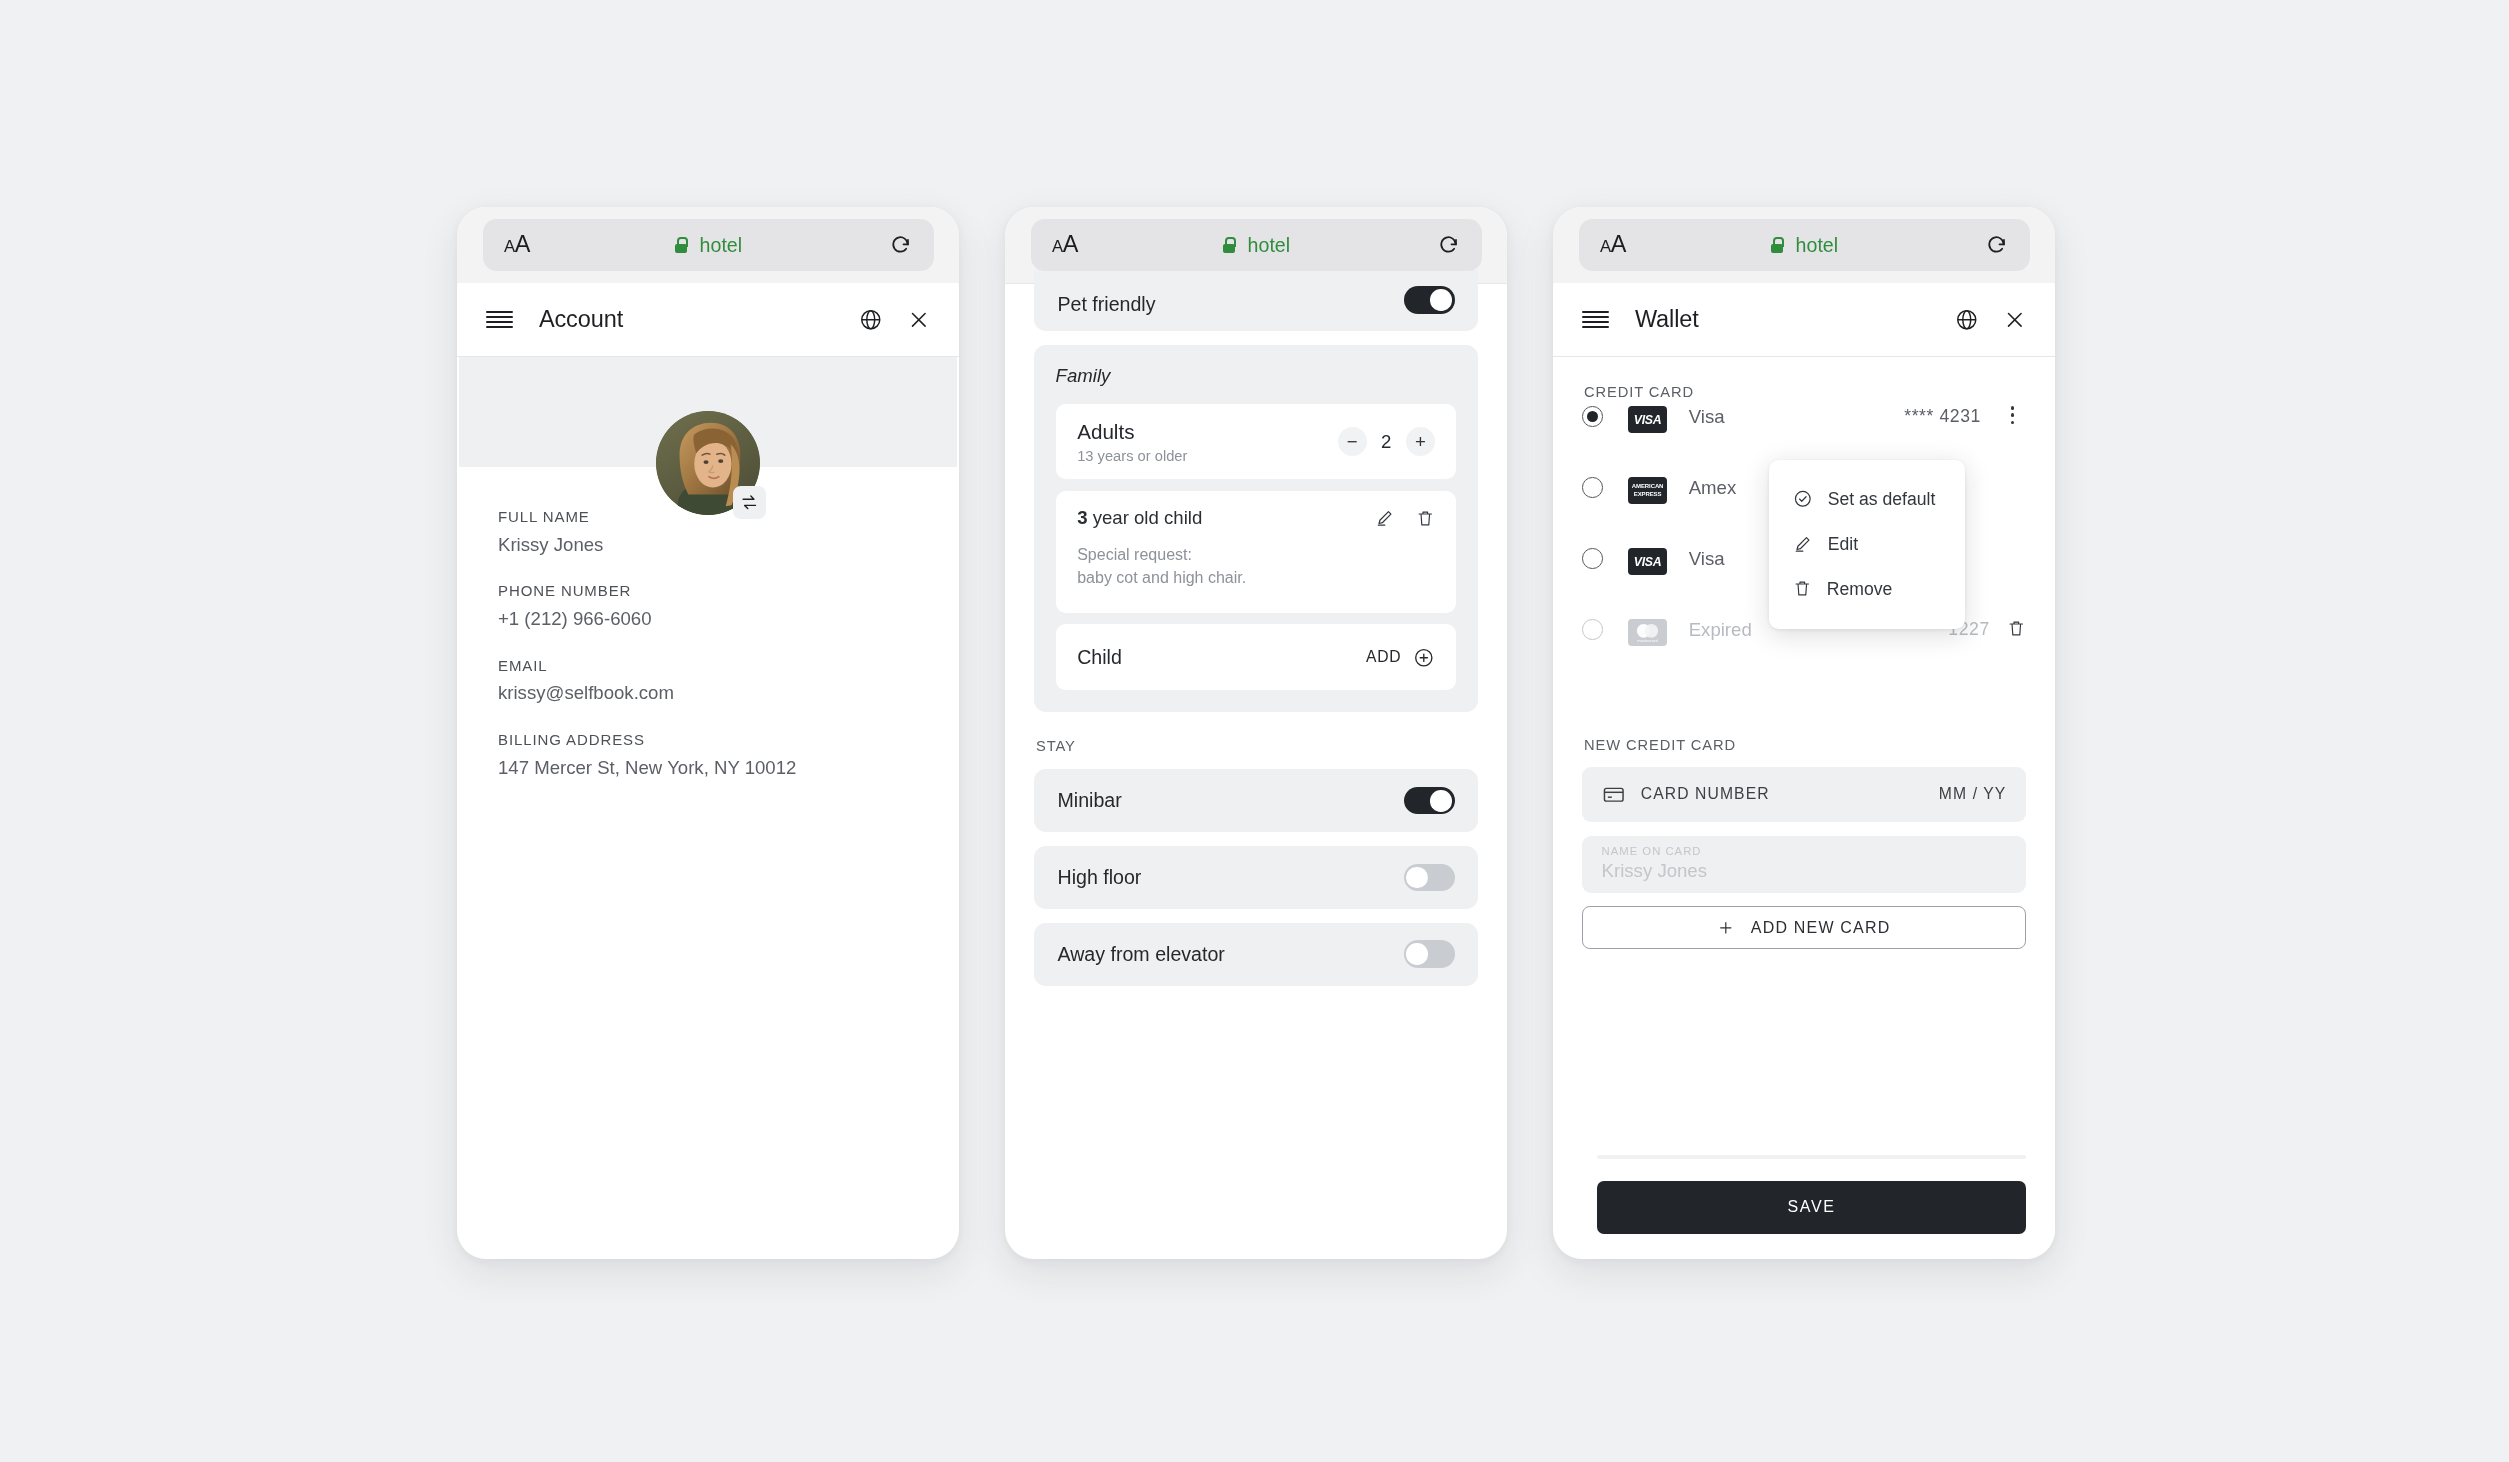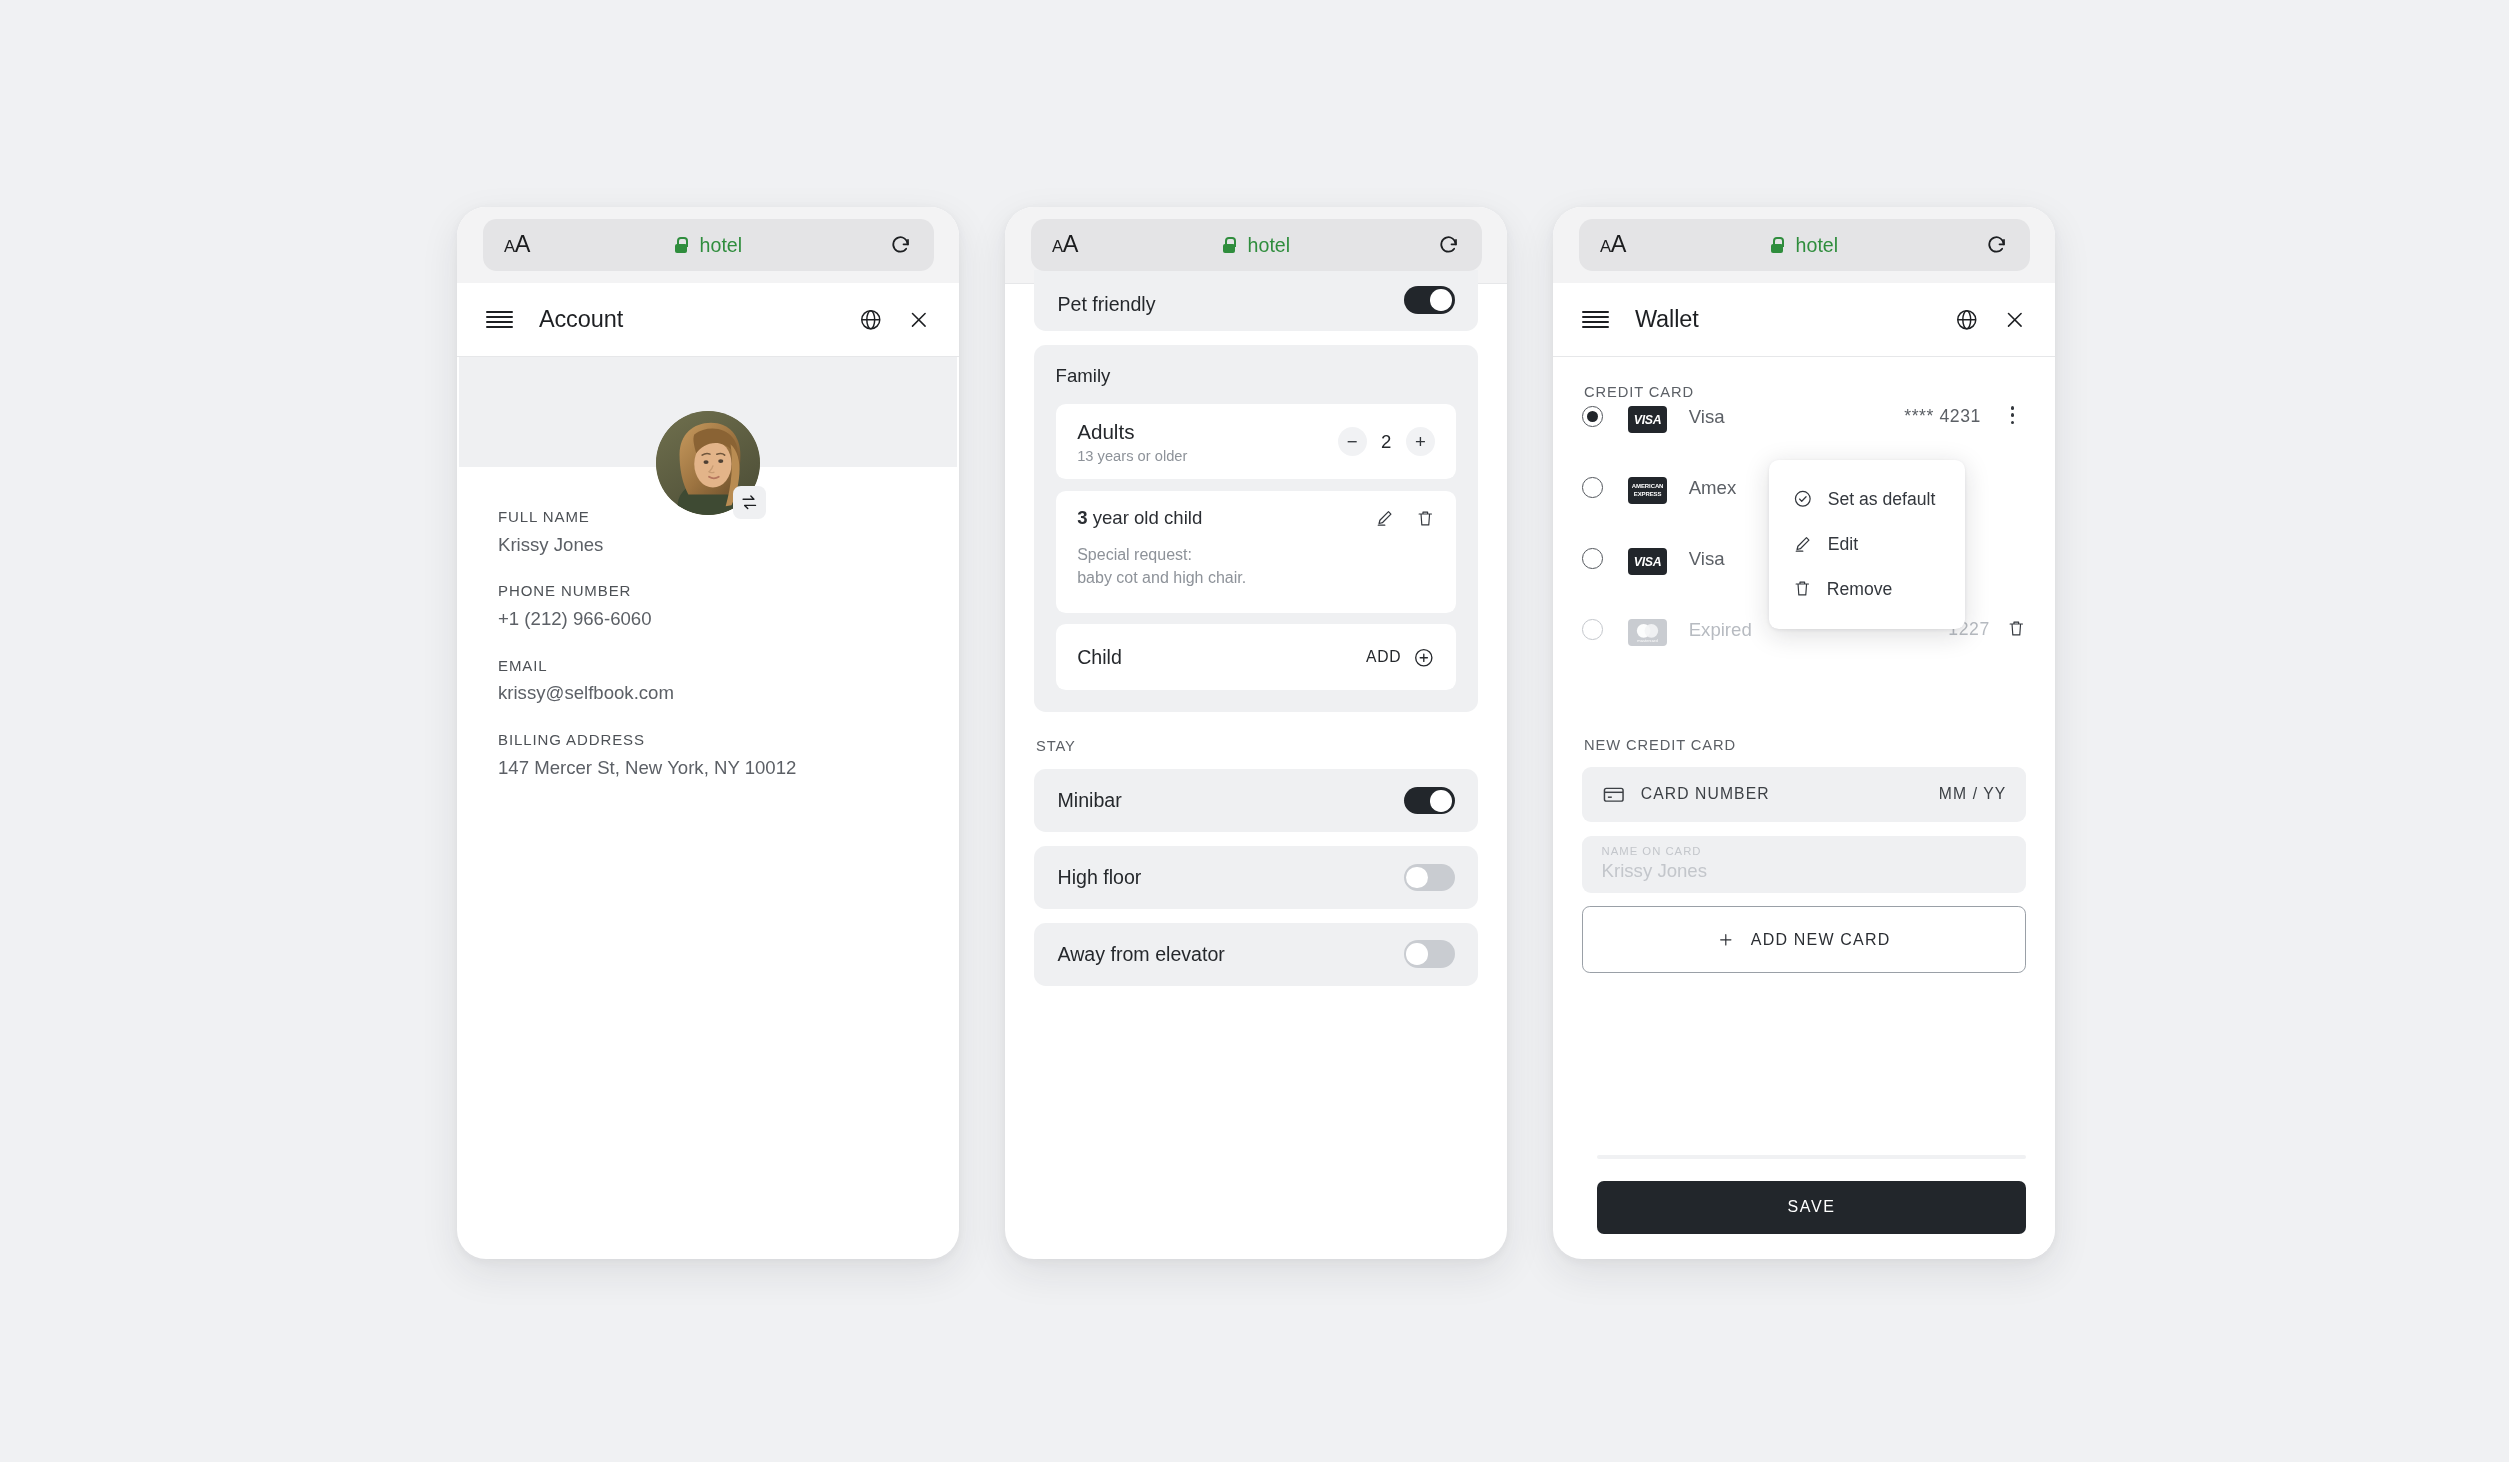--- a/index.html
+++ b/index.html
@@ -133,21 +133,21 @@
     width: 21.6px; height: 21.6px; border-radius: 50%;
     background: #fff;
   }
   .toggle.on .knob { left: 26.5px; }
 
   .family-card {
     background: #eff0f2; border-radius: 11.8px;
     padding: 19.6px 21.6px 21.6px 21.6px;
     margin-bottom: 25.5px;
   }
-  .family-title { font-size: 18.6px; color: #25282c; margin-bottom: 17.6px; }
+  .family-title { font-size: 18.6px; color: #25282c; margin-bottom: 17.6px; font-style: italic; }
   .inner-card {
     background: #fff; border-radius: 9.8px;
     padding: 15.7px 21.6px;
     margin-bottom: 11.8px;
   }
   .inner-card:last-child { margin-bottom: 0; }
   .row-flex { display: flex; align-items: center; }
   .adults-name { font-size: 20.6px; color: #25282c; }
   .adults-sub { font-size: 14.7px; color: #8d9299; margin-top: 3.9px; }
   .stepper { margin-left: auto; display: flex; align-items: center; gap: 9.8px; }
@@ -223,21 +223,21 @@
     display: flex; align-items: center;
     height: 55px; padding: 0 19.6px; margin-bottom: 13.7px;
   }
   .nc-lbl { font-size: 15.7px; letter-spacing: 1.1px; color: #3c4045; margin-left: 15.7px; }
   .nc-exp { margin-left: auto; font-size: 15.7px; letter-spacing: 1.1px; color: #3c4045; }
   .nc-field.tall { height: 57px; display: block; padding: 9.8px 19.6px 0 19.6px; }
   .nc-cap { font-size: 11.3px; letter-spacing: 1px; color: #c3c6cb; text-transform: uppercase; }
   .nc-val { font-size: 18.6px; color: #c3c6cb; margin-top: 2.9px; }
 
   .add-card-btn {
-    height: 67px; border: 1.3px solid #9aa0a7; border-radius: 7.8px;
+    height: 43px; border: 1.3px solid #9aa0a7; border-radius: 7.8px;
     display: flex; align-items: center; justify-content: center; gap: 15.7px;
     font-size: 16px; letter-spacing: 1.2px; color: #2b2e33;
     margin-top: 9.8px;
   }
 
   .save-dock {
     position: absolute; left: 15px; right: 0; bottom: 0;
     background: #fff;
     padding: 21.6px 29px 25.5px 29px;
     border-radius: 0 0 29px 29px;

